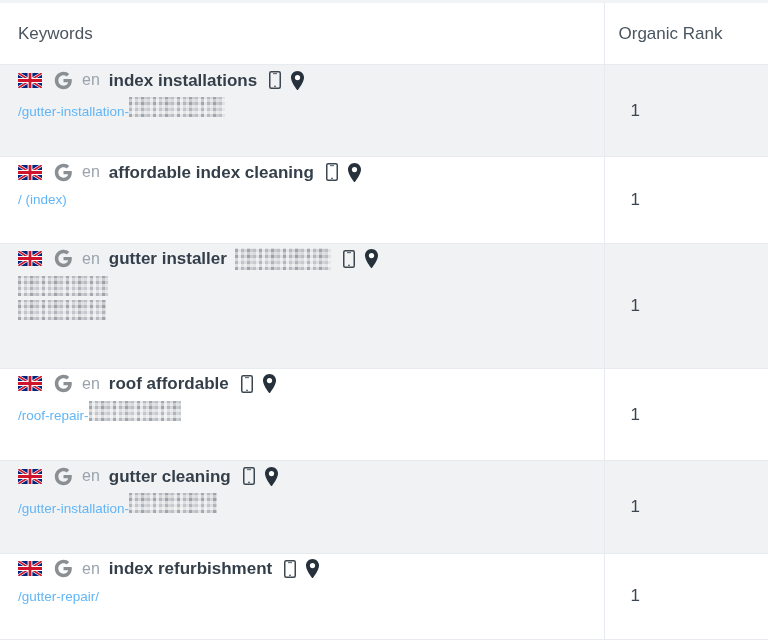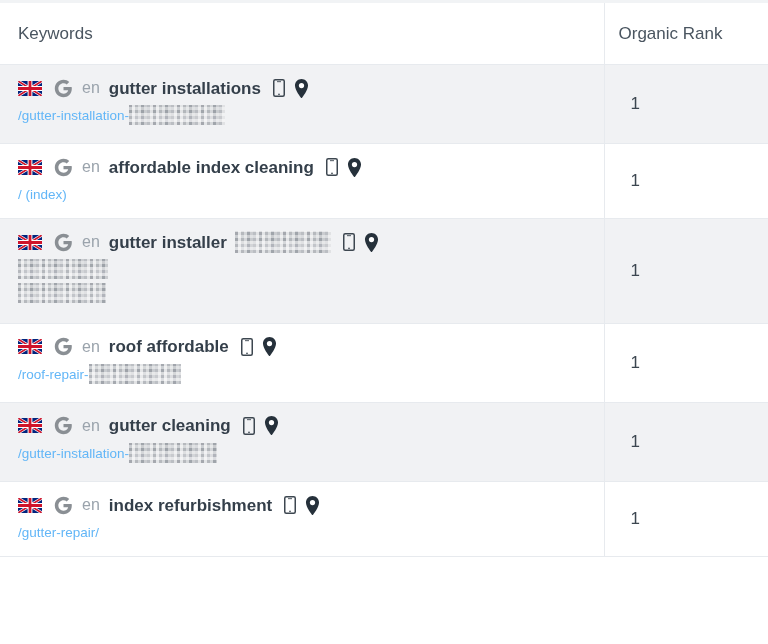--- a/index.html
+++ b/index.html
@@ -10,21 +10,21 @@
   body {
     width: 768px;
     height: 644px;
     overflow: hidden;
     font-family: "Liberation Sans", sans-serif;
     color: #333f48;
   }
 
   .keyword-table {
     width: 768px;
-    height: 557px;
+    height: 640px;
     border-collapse: collapse;
     table-layout: fixed;
     border-top: 3px solid #f1f3f5;
     box-sizing: border-box;
   }
 
   
   .th {
     background: #ffffff;
     font-size: 17px;
@@ -43,21 +43,21 @@
   }
 
   .col-keywords { width: 604px; }
   .col-rank     { width: 164px; }
 
   
   .row-odd  > td { background: #f1f2f4; }
   .row-even > td { background: #ffffff; }
 
   .td-keyword {
-    padding: 12px 0 12px 18px;
+    padding: 4px 0 12px 18px;
     vertical-align: top;
     box-sizing: border-box;
     border-bottom: 1px solid #e7eaee;
   }
   .td-rank {
     padding: 0 0 0 26px;
     vertical-align: middle;
     font-size: 17px;
     color: #3c4650;
     border-left: 1px solid #e7eaee;
@@ -121,21 +121,21 @@
     display: block;
   }
 
   
   .url-line {
     margin-top: 9px;
     font-size: 13.5px;
     color: #62b6f7;
     line-height: 1.15;
     display: flex;
-    align-items: flex-start;
+    align-items: flex-end;
     flex-wrap: wrap;
   }
   .url-text { white-space: pre; }
 
   
   .redact {
     display: inline-block;
     vertical-align: middle;
     background-color: #d5d7da;
     background-image:
@@ -188,21 +188,21 @@
               <rect width="60" height="36" fill="#00247d"></rect>
               <path d="M0,0 L60,36 M60,0 L0,36" stroke="#ffffff" stroke-width="7.2"></path>
               <path d="M0,0 L60,36 M60,0 L0,36" stroke="#cf142b" stroke-width="4"></path>
               <path d="M30,0 V36 M0,18 H60" stroke="#ffffff" stroke-width="12"></path>
               <path d="M30,0 V36 M0,18 H60" stroke="#cf142b" stroke-width="7"></path>
             </svg>
             <svg class="google-icon" viewBox="0 0 48 48">
               <path fill="#8a8f94" d="M44.5 20H24v8.5h11.8C34.7 33.9 30 37 24 37c-7.2 0-13-5.8-13-13s5.8-13 13-13c3.1 0 5.9 1.1 8.1 2.9l6.4-6.4C34.6 4.1 29.6 2 24 2 11.8 2 2 11.8 2 24s9.8 22 22 22c11 0 21-8 21-22 0-1.3-.2-2.7-.5-4z"></path>
             </svg>
             <span class="lang-code">en</span>
-            <span class="kw-text">gutter installations</span>
+            <span class="kw-text">index installations</span>
             <svg class="mobile-icon" viewBox="0 0 24 36">
               <rect x="1.5" y="1.5" width="21" height="33" rx="3" ry="3" fill="none" stroke="#3d4750" stroke-width="3"></rect>
               <rect x="8" y="4.5" width="8" height="1.8" fill="#3d4750"></rect>
               <circle cx="12" cy="30.5" r="1.7" fill="#3d4750"></circle>
             </svg>
             <svg class="pin-icon" viewBox="0 0 24 32">
               <path fill="#26313b" d="M12 0C5.9 0 1 4.9 1 11c0 7.9 9.4 19.6 10.1 20.4.5.6 1.4.6 1.9 0C13.6 30.6 23 18.9 23 11 23 4.9 18.1 0 12 0z"></path>
               <circle cx="12" cy="11" r="4.4" fill="#ffffff"></circle>
             </svg>
           </div>

